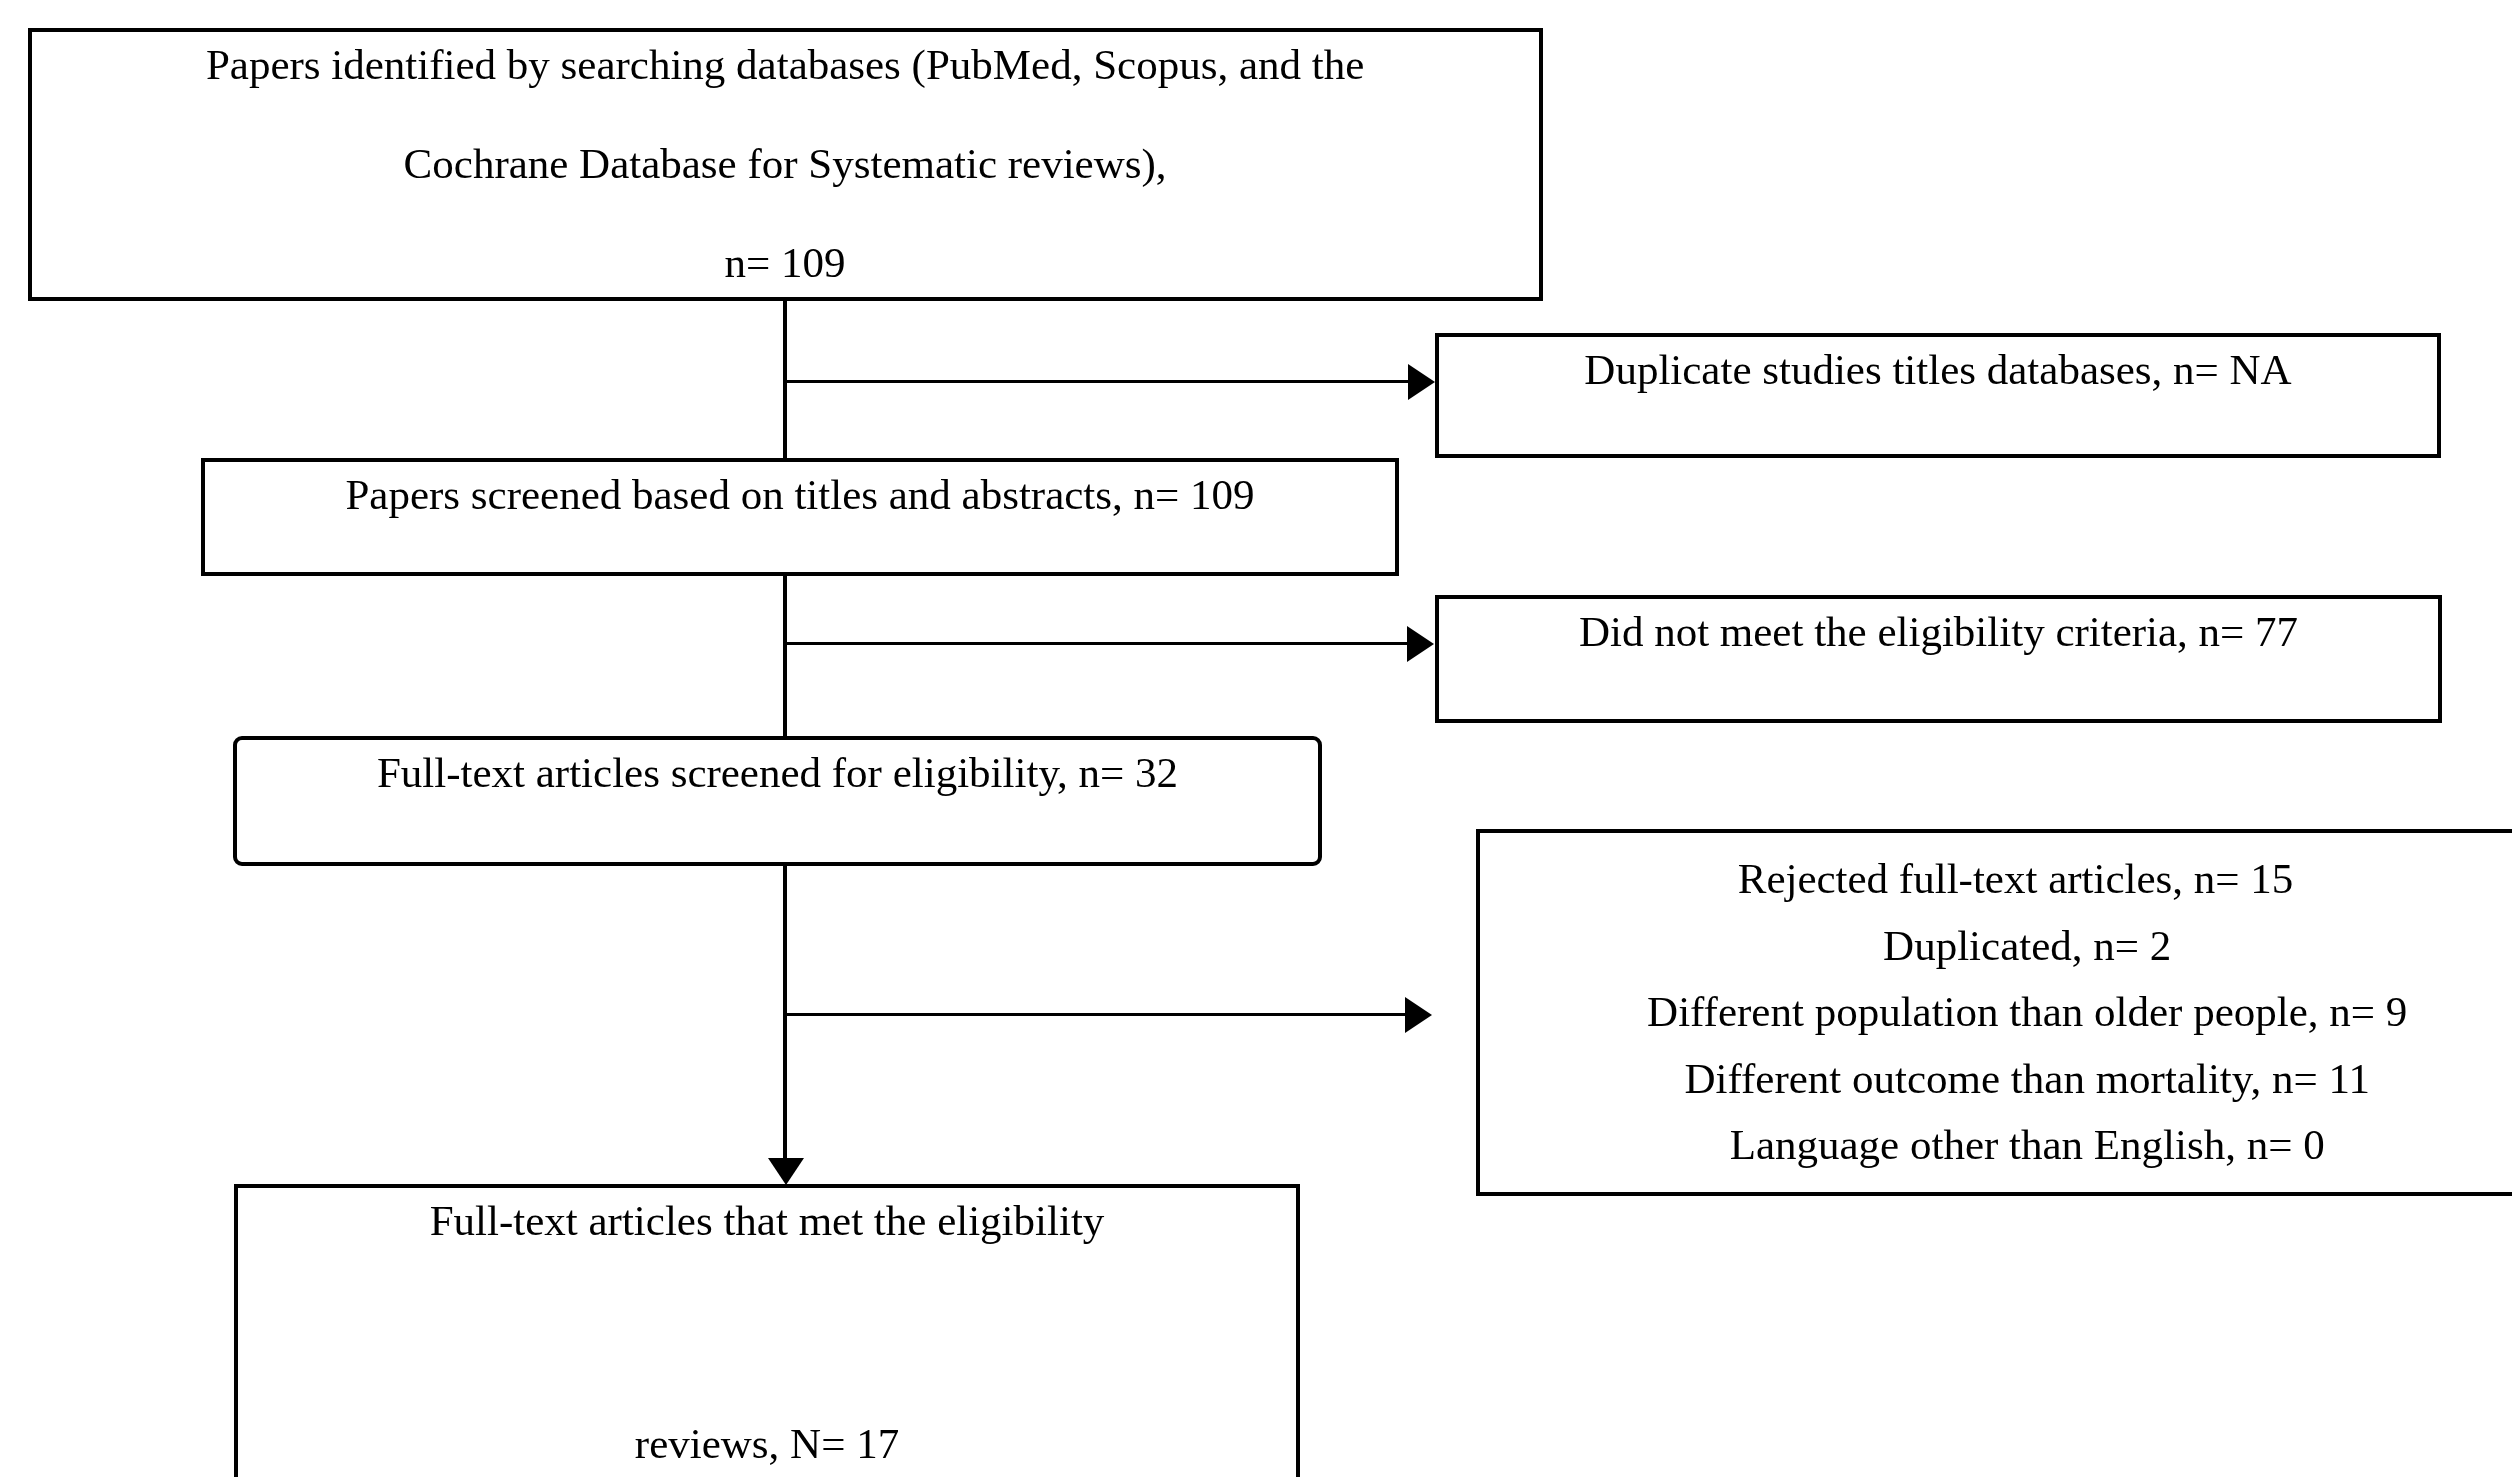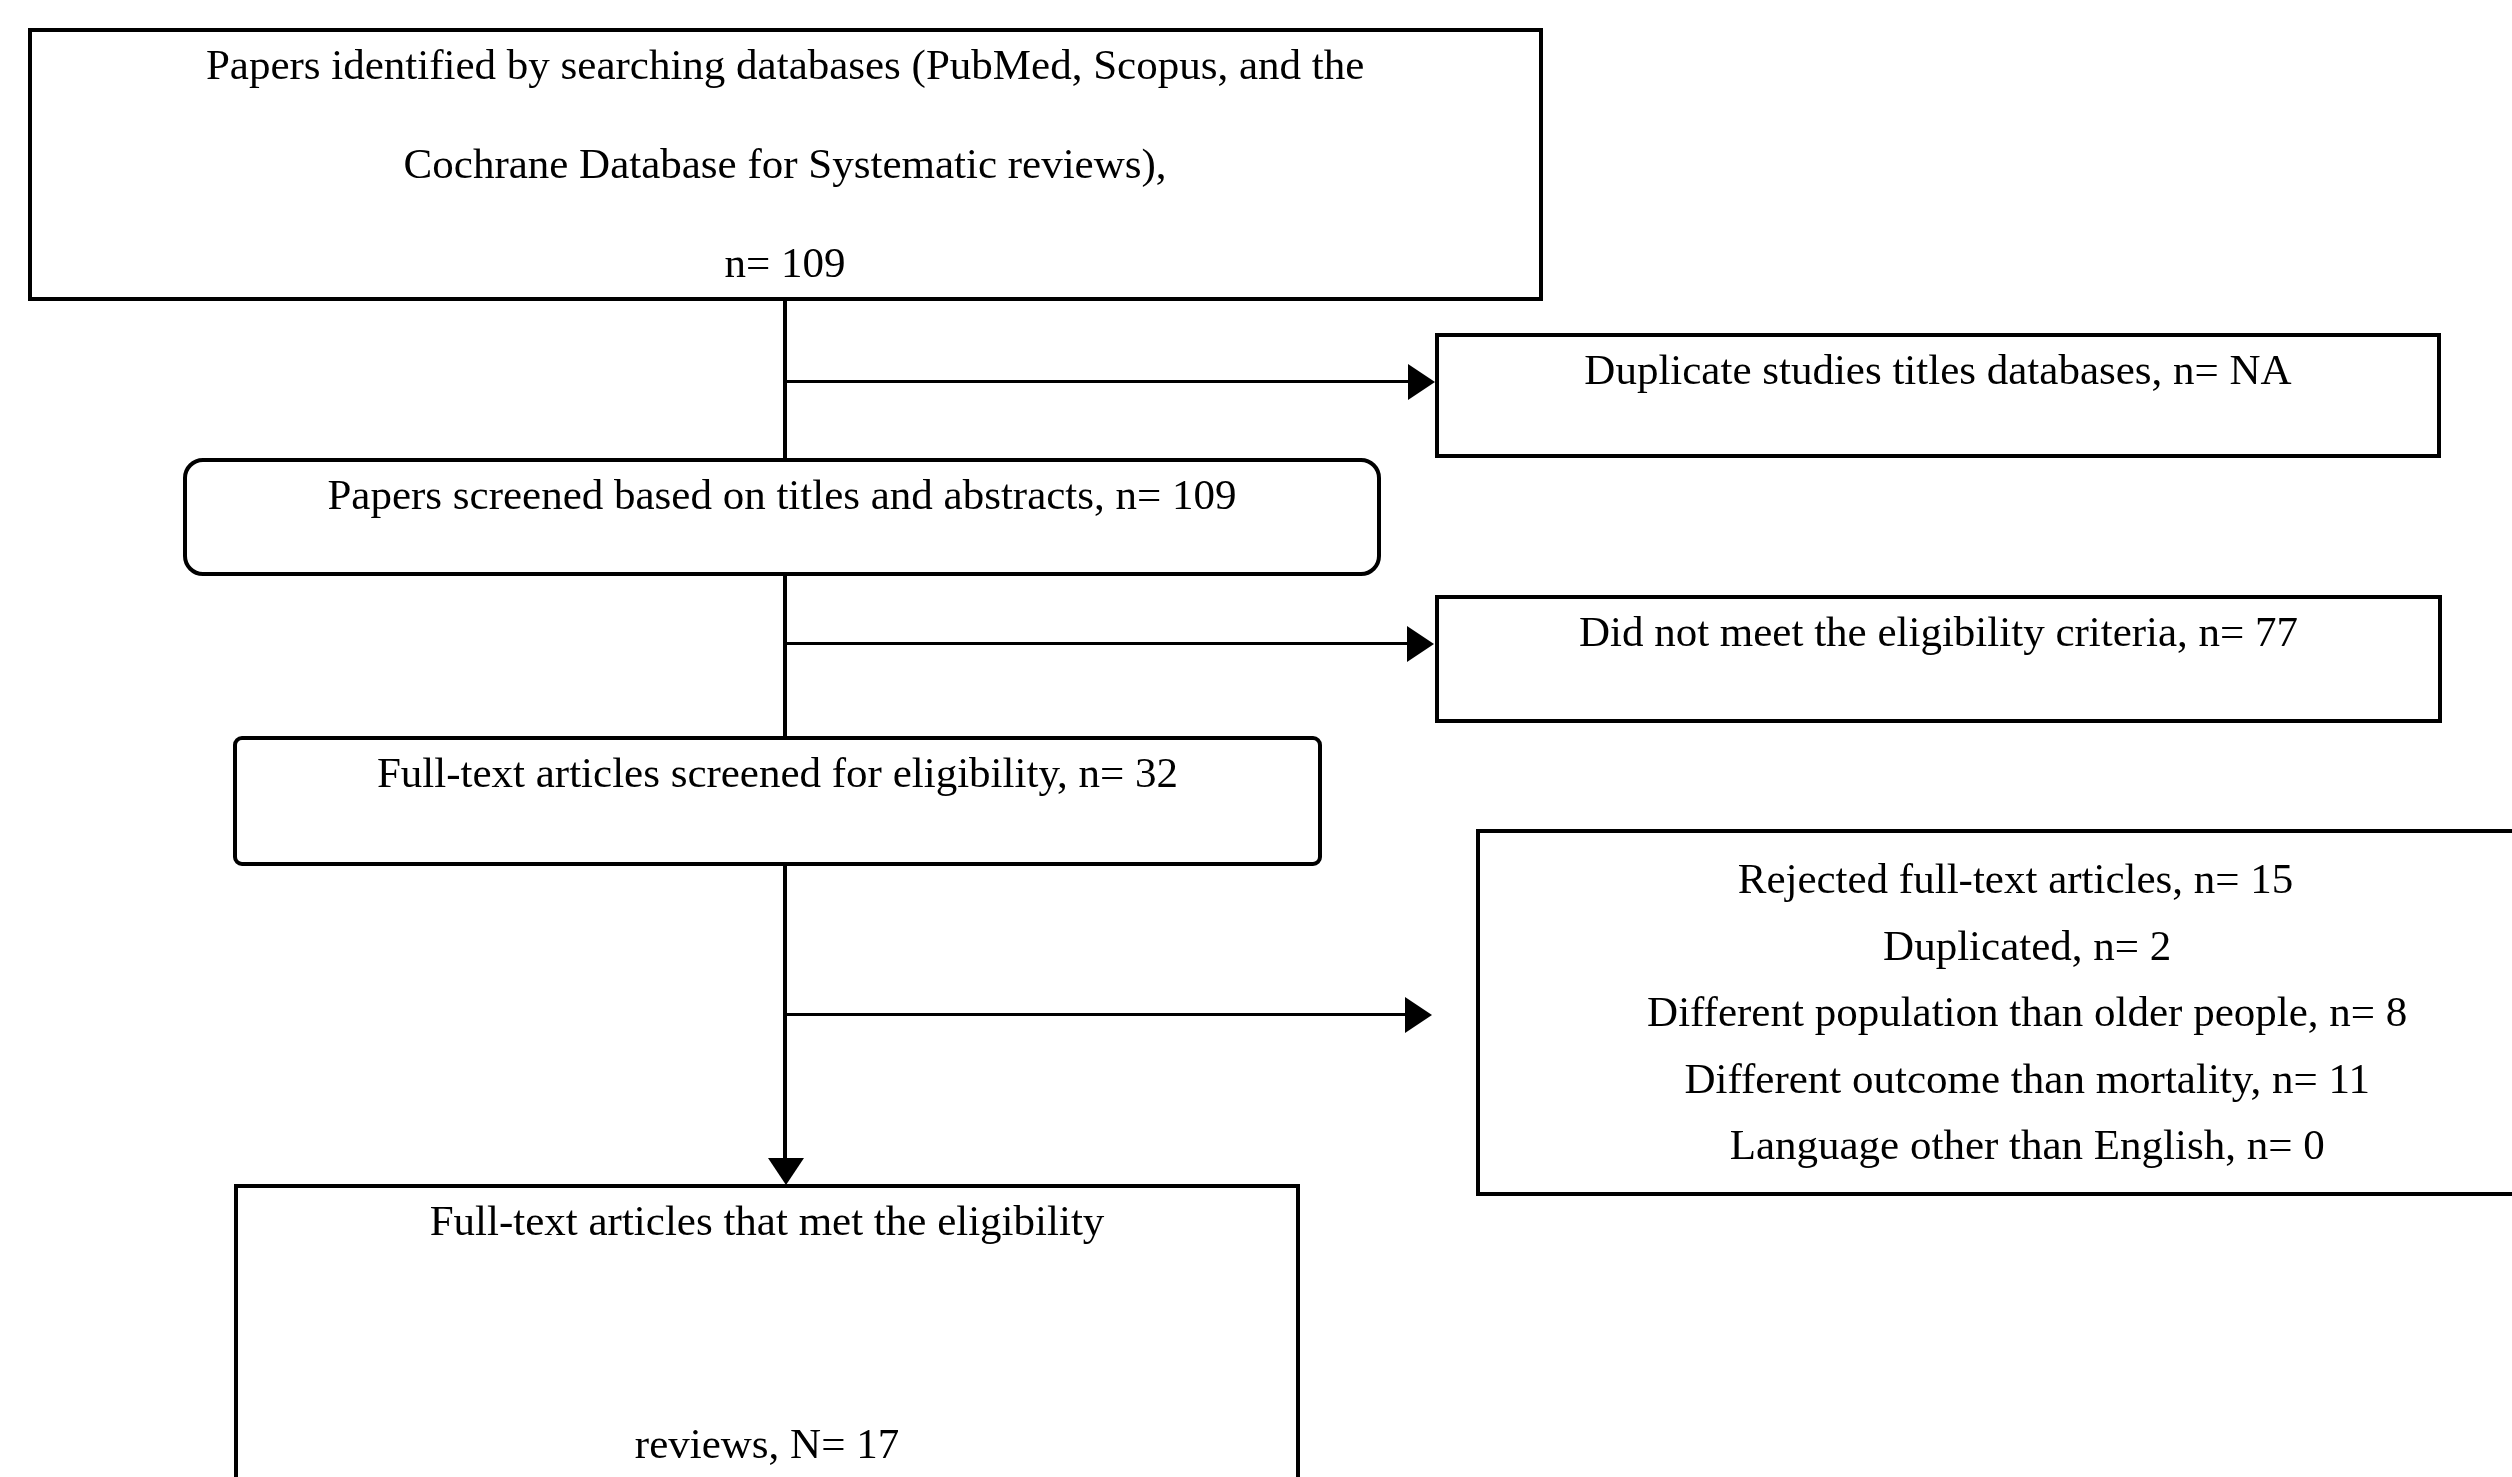--- a/index.html
+++ b/index.html
@@ -81,21 +81,21 @@
 
   <div class="vline" style="left:783px; top:301px; height:158px;"></div>
 
   <div class="hline" style="left:783px; top:380px; width:626px;"></div>
   <div class="arrow-right" style="left:1408px; top:364px;"></div>
 
   <div class="box" style="left:1435px; top:333px; width:1006px; height:125px;">
     <span class="line">Duplicate studies titles databases, n= NA</span>
   </div>
 
-  <div class="box" style="left:183px; top:458px; width:1198px; height:118px;border-radius:20px;">
+  <div class="box" style="left:201px; top:458px; width:1198px; height:118px;">
     <span class="line">Papers screened based on titles and abstracts, n= 109</span>
   </div>
 
   <div class="vline" style="left:783px; top:575px; height:163px;"></div>
 
   <div class="hline" style="left:783px; top:642px; width:625px;"></div>
   <div class="arrow-right" style="left:1407px; top:626px;"></div>
 
   <div class="box" style="left:1435px; top:595px; width:1007px; height:128px;">
     <span class="line">Did not meet the eligibility criteria, n= 77</span>
@@ -107,21 +107,21 @@
 
   <div class="vline" style="left:783px; top:865px; height:298px;"></div>
   <div class="arrow-down" style="left:768px; top:1158px;"></div>
 
   <div class="hline" style="left:783px; top:1013px; width:623px;"></div>
   <div class="arrow-right" style="left:1405px; top:997px;"></div>
 
   <div class="box left-align" style="left:1432px; top:829px; width:1079px; height:367px;">
     <span class="line centered">Rejected full-text articles, n= 15</span>
     <span class="line">Duplicated, n= 2</span>
-    <span class="line">Different population than older people, n= 8</span>
+    <span class="line">Different population than older people, n= 9</span>
     <span class="line">Different outcome than mortality, n= 11</span>
     <span class="line">Language other than English, n= 0</span>
   </div>
 
   <div class="box" style="left:234px; top:1184px; width:1066px; height:294px; border-bottom:none;">
     <span class="line">Full-text articles that met the eligibility</span>
     <span class="line"><span>reviews, </span><b>N= 17</b></span>
   </div>
 
 </div>

